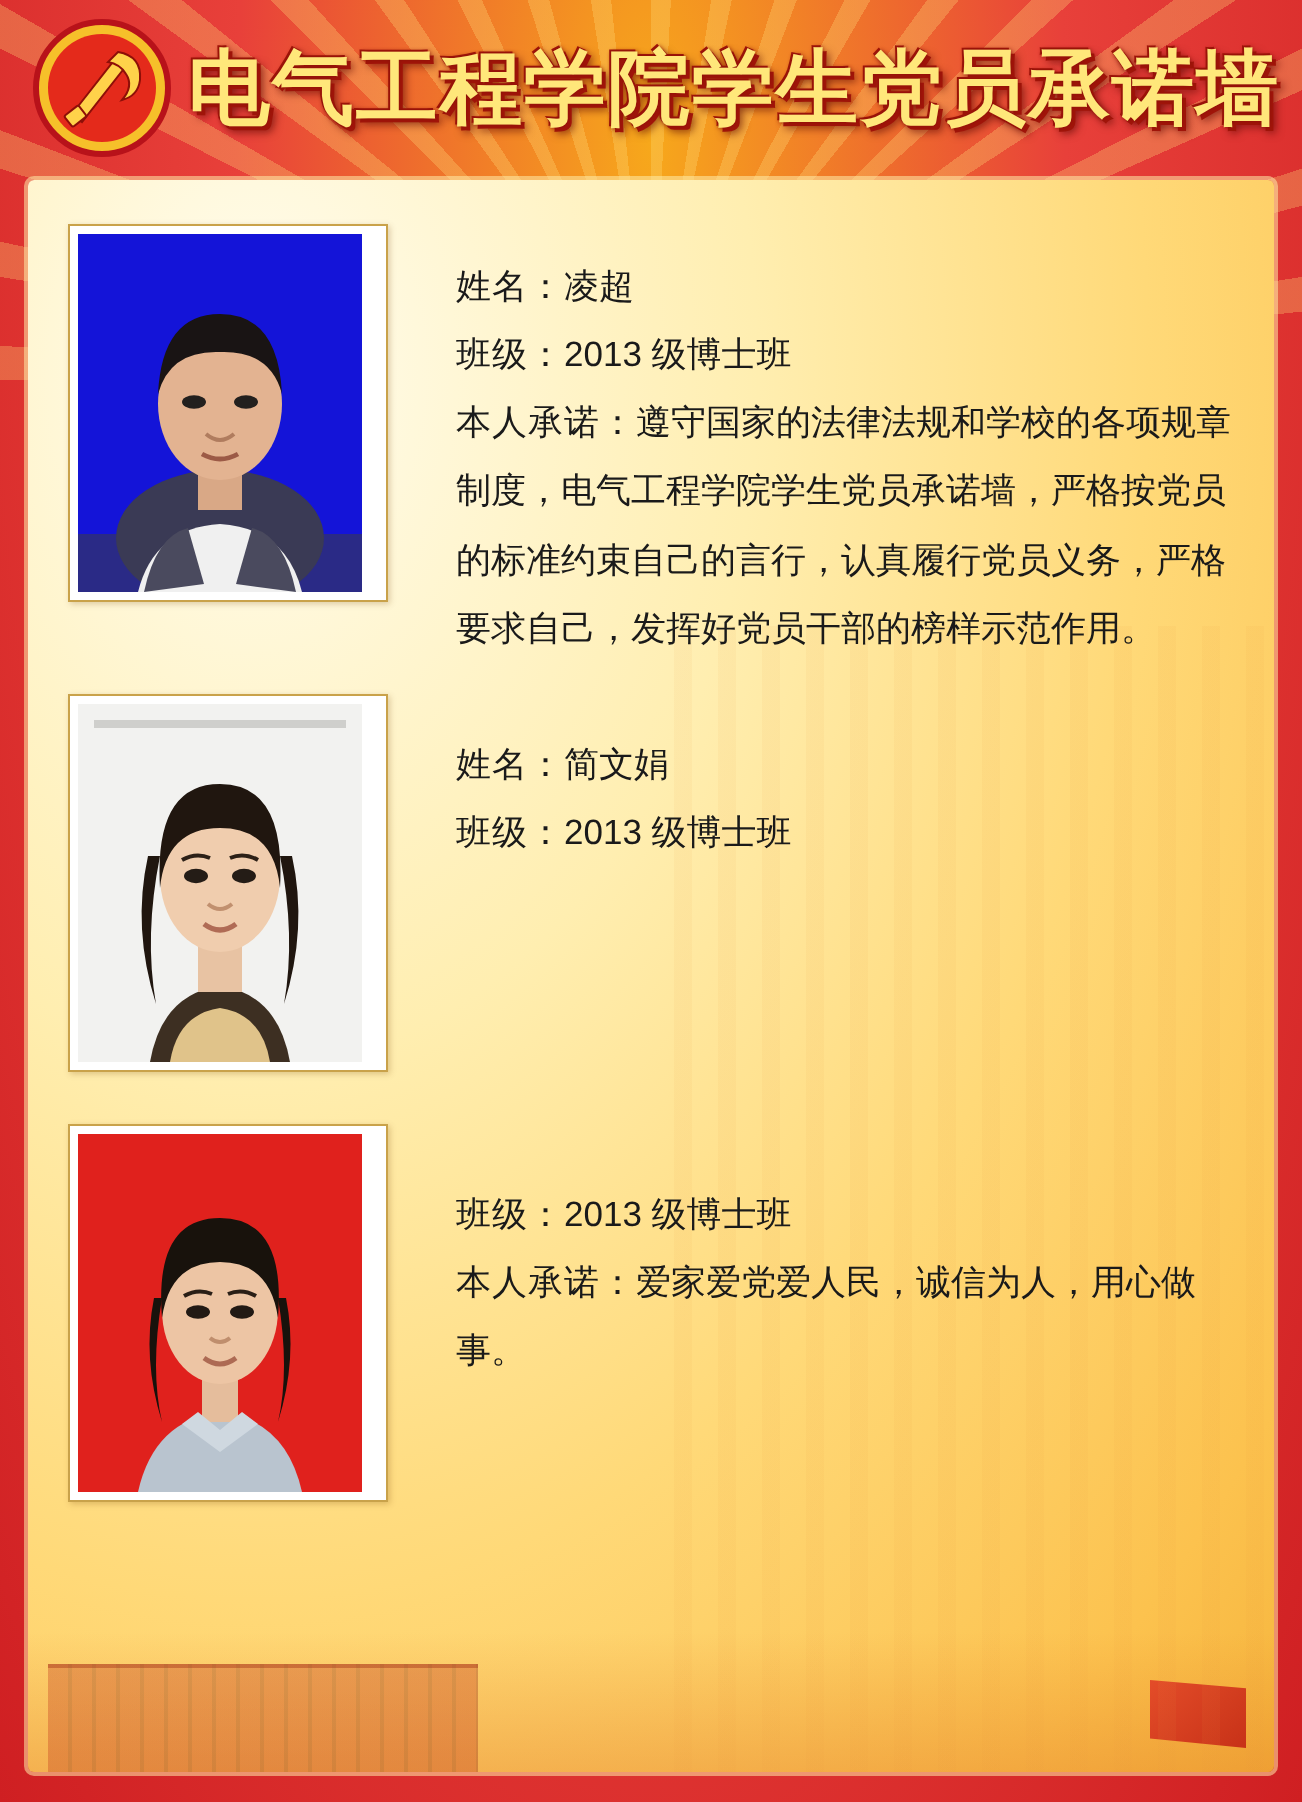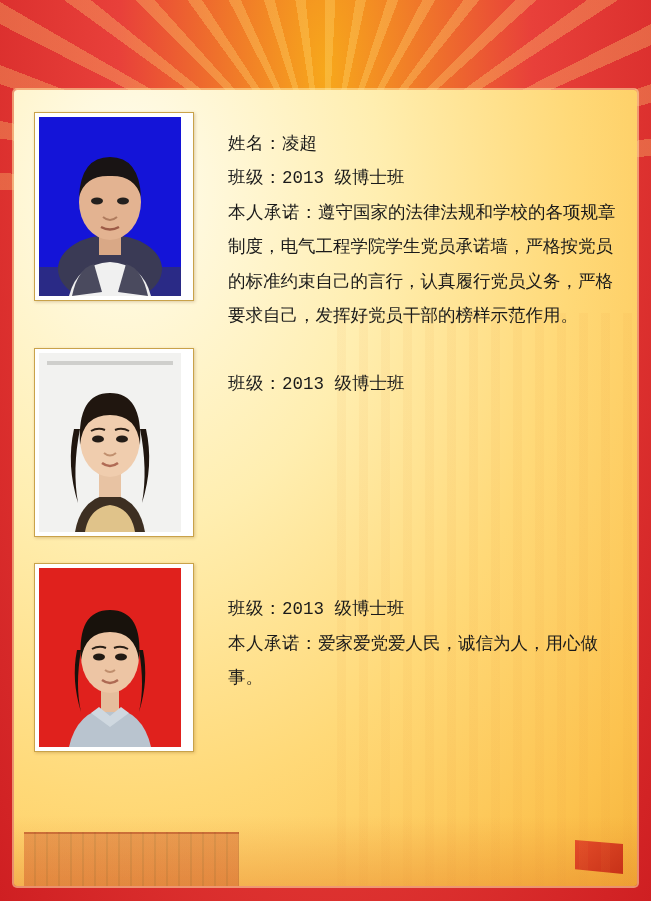--- a/index.html
+++ b/index.html
@@ -144,34 +144,48 @@
     padding-left: 34px;
     padding-top: 6px;
     color: #1a1a1a;
     font-size: 17.5px;
     line-height: 1.95;
   }
   .entry .text p {
     margin: 0;
   }
   .label { letter-spacing: .5px; text-align: right; }
-  .num { font-family: Liberation Mono, monospace; }
+  .num { font-family: Liberation Sans, sans-serif; }
   .e1 .text { padding-top: 14px; }
   .e2 .text { padding-top: 18px; }
   .e3 .text { padding-top: 28px; }
   .e2 { margin-top: 2px; }
   .e3 { margin-top: 26px; }
 </style>
 </head>
 <body>
 
 <div class="poster">
 
   <div class="rays"></div>
 
+  <div class="header">
+    <div class="emblem">
+      <svg width="74" height="70" viewBox="0 0 74 70">
+        <circle cx="37" cy="35" r="33" fill="#f6c02a" stroke="#b8121a" stroke-width="3"></circle>
+        <circle cx="37" cy="35" r="27" fill="#e42a1b"></circle>
+        <g fill="#ffd24a" stroke="#8e0f08" stroke-width="1">
+          <path d="M22 48 L44 20 L49 24 L27 52 Z"></path>
+          <path d="M45 17 q12 2 11 14 q-1 8 -9 10 q6 -7 2 -13 q-3 -5 -9 -6 Z"></path>
+          <rect x="19" y="46" width="9" height="7" rx="1" transform="rotate(-38 23 49)"></rect>
+        </g>
+      </svg>
+    </div>
+    <div class="title">电气工程学院学生党员承诺墙</div>
+  </div>
 
   <div class="panel">
 
     <div class="entries">
 
       <div class="entry e1">
         <div class="photo-wrap">
           <div class="photo">
             <svg width="142" height="179" viewBox="0 0 142 179">
               <rect width="142" height="179" fill="#1414d8"></rect>
@@ -220,20 +234,23 @@
               <ellipse cx="83" cy="86" rx="6" ry="3.6" fill="#241c16"></ellipse>
               <path d="M52 78 q7 -4 14 -1" stroke="#2c2017" stroke-width="2" fill="none"></path>
               <path d="M76 77 q7 -3 14 1" stroke="#2c2017" stroke-width="2" fill="none"></path>
               <path d="M65 100 q6 5 12 0" stroke="#c1906f" stroke-width="2" fill="none"></path>
               <path d="M63 110 q8 6 16 0" stroke="#b06b55" stroke-width="2.6" fill="none"></path>
             </svg>
           </div>
         </div>
         <div class="text">
           <p>
+            <span class="label">姓名：</span><span>简文娟</span>
+          </p>
+          <p>
             <span class="label">班级：</span><span class="num">2013 级博士班</span>
           </p>
         </div>
       </div>
 
       <div class="entry e3">
         <div class="photo-wrap">
           <div class="photo">
             <svg width="142" height="179" viewBox="0 0 142 179">
               <rect width="142" height="179" fill="#e0211d"></rect>

